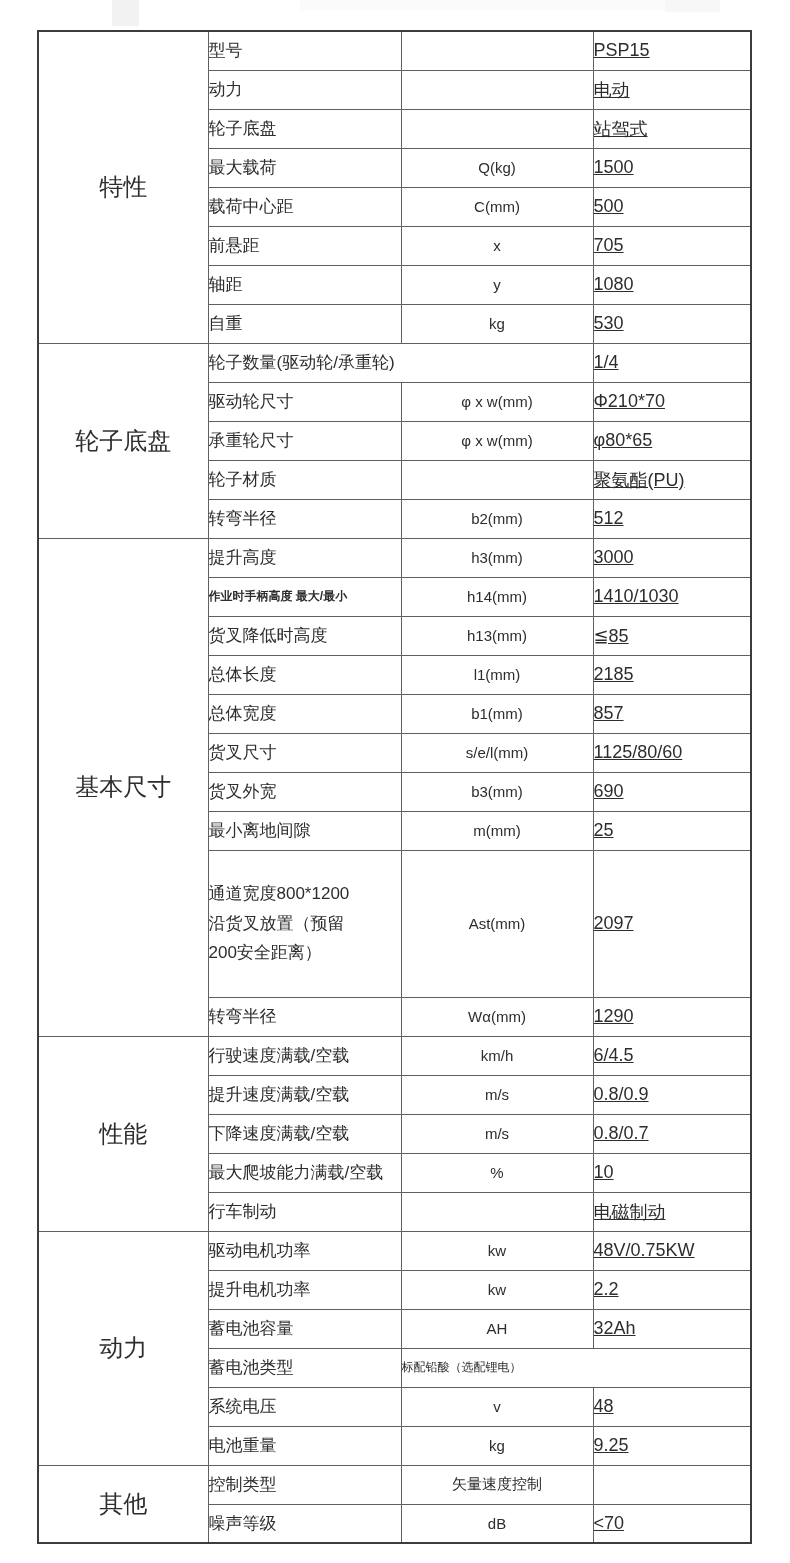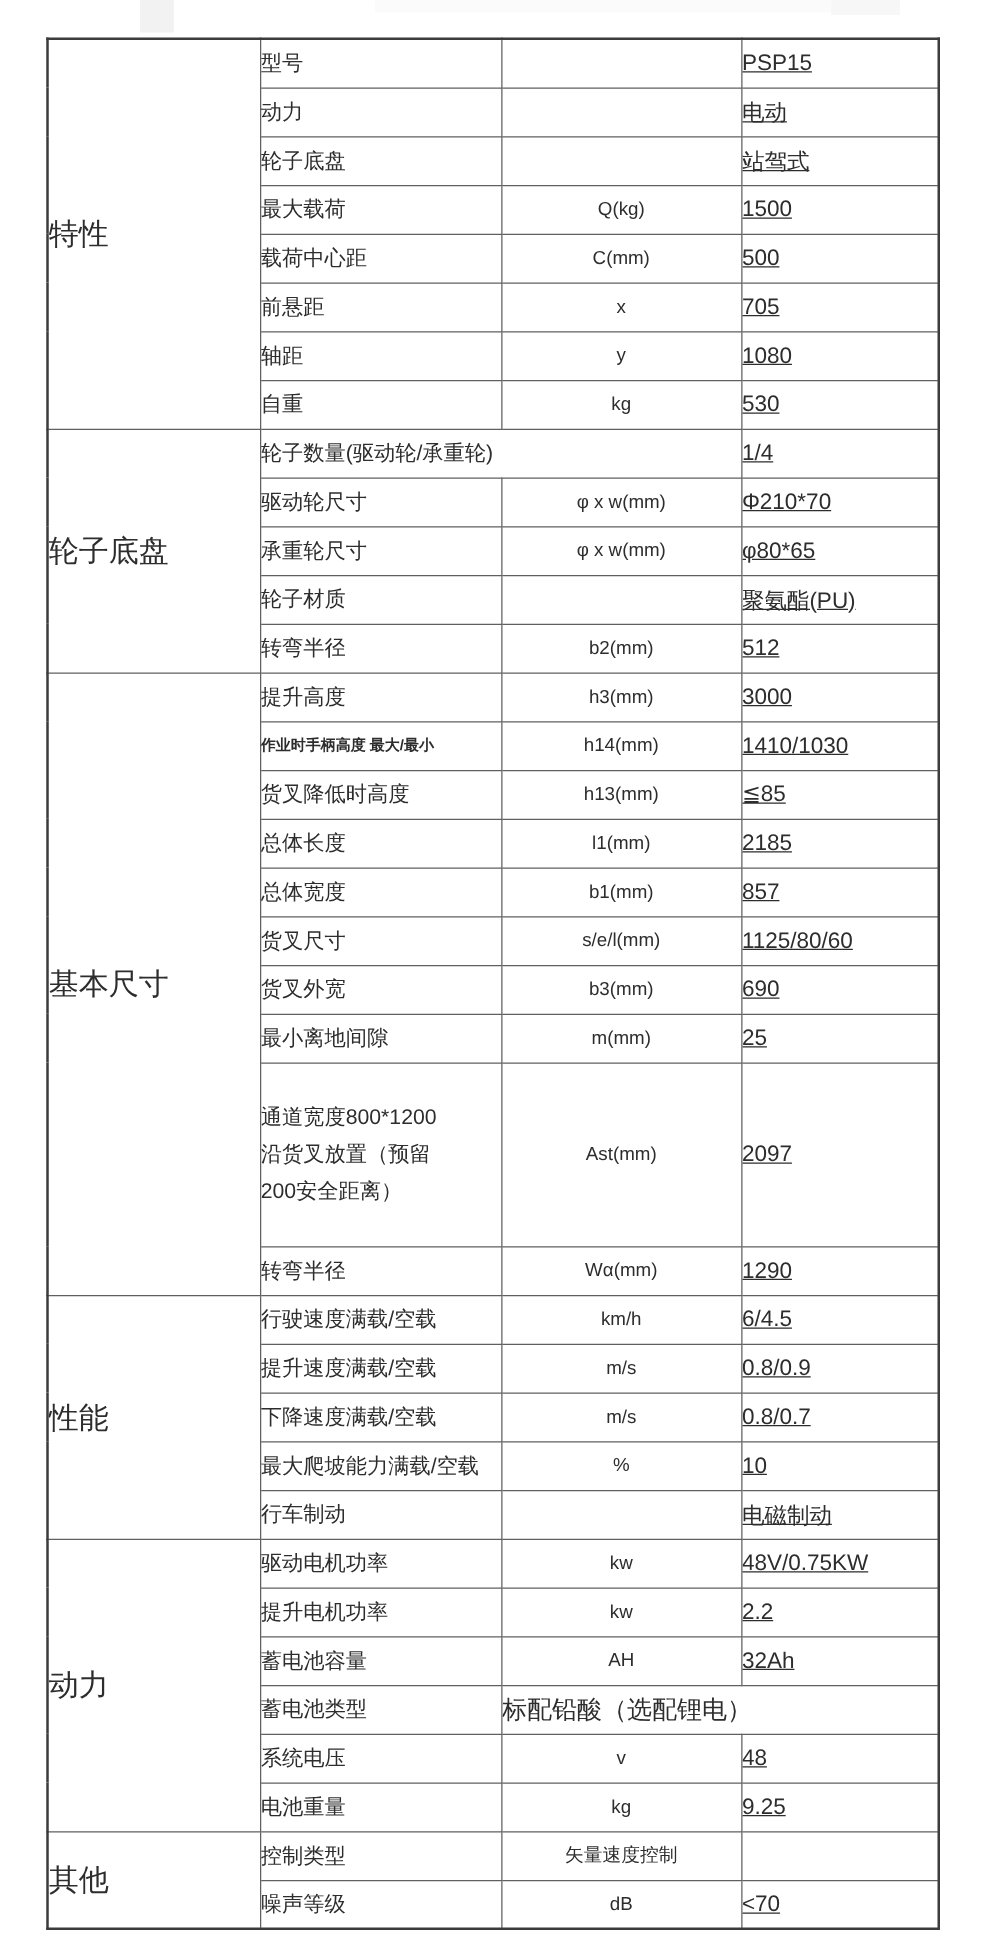--- a/index.html
+++ b/index.html
@@ -20,27 +20,27 @@
   table.spec td{
     border:1px solid #606060;
     color:#2d2d2d;
     vertical-align:middle;
     padding:0;
     overflow:hidden;
   }
   tr.r{height:39px;}
   tr.rt{height:147px;}
 
-  td.sec{font-size:24px;font-weight:500;}
+  td.sec{text-align:center;font-size:24px;font-weight:500;}
   td.lbl{font-size:17px;font-weight:500;padding-left:10px;white-space:nowrap;}
   td.lbl.small{font-size:12px;font-weight:600;}
   td.lbl.multi{white-space:pre-line;line-height:1.75;}
   td.sym{text-align:center;font-size:15px;font-weight:500;}
   td.val{font-size:18px;font-weight:500;padding-left:35px;white-space:nowrap;text-decoration:underline;}
-  td.valspan{font-size:20px;font-weight:500;padding-left:48px;white-space:nowrap;}
+  td.valspan{font-size:12px;font-weight:500;padding-left:48px;white-space:nowrap;}
 </style>
 </head>
 <body>
 
 <div class="page">
   <div class="artifact a1"></div>
   <div class="artifact a2"></div>
   <div class="artifact a3"></div>
 
   <table class="spec">

